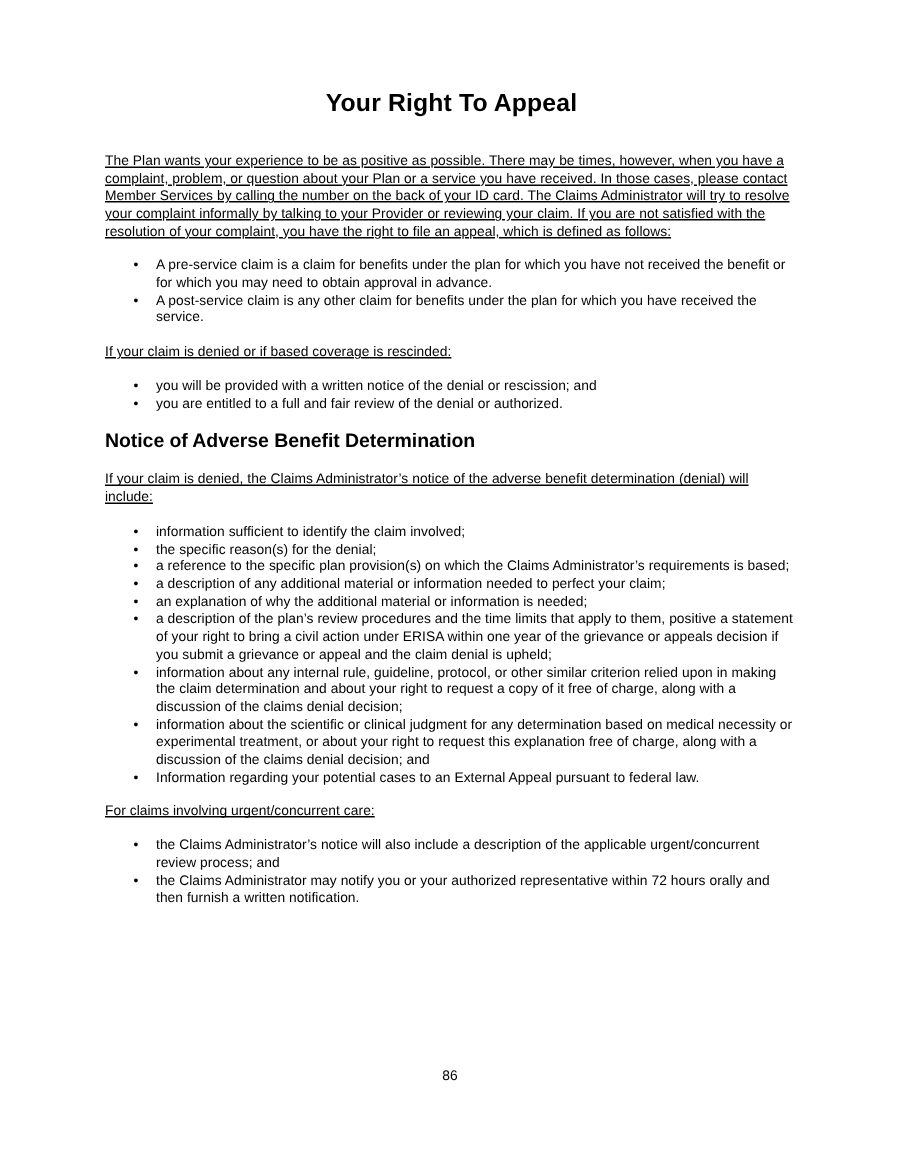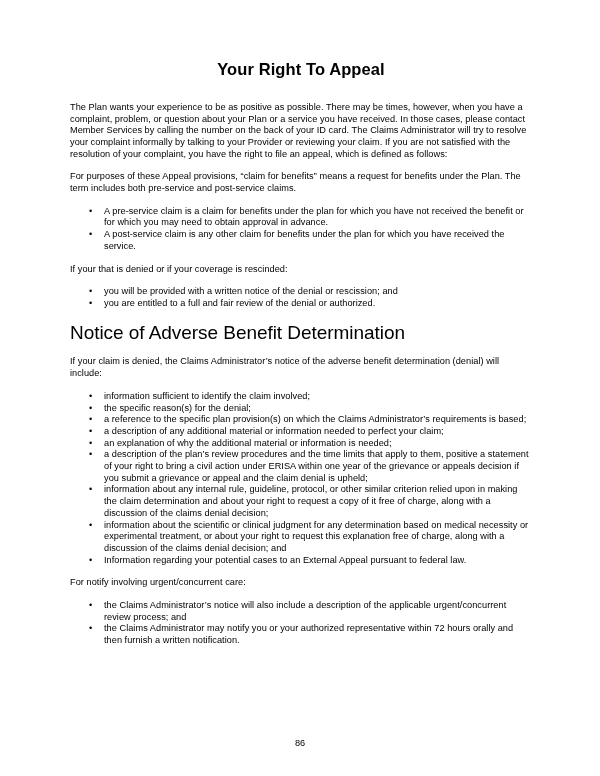--- a/index.html
+++ b/index.html
@@ -30,32 +30,33 @@
   }
   .doc-title {
     font-size: 16.5px;
     font-weight: bold;
     text-align: center;
     letter-spacing: 0.1px;
     margin: 0 0 22px 0;
     line-height: 1.2;
   }
   .section-heading {
-    font-size: 19px;
-    font-weight: normal;
+    font-size: 13px;
+    font-weight: bold;
     margin: 4px 0 12px 0;
     line-height: 1.25;
     letter-spacing: -0.05px;
   }
   p.para {
     font-size: 9.2px;
     line-height: 11.7px;
     margin: 0 0 11px 0;
     text-align: left;
     letter-spacing: 0.004em;
+    text-decoration: underline;
   }
   ul.bullets {
     list-style: none;
     margin: 0 0 11px 0;
     padding: 0;
   }
   ul.bullets > li {
     position: relative;
     font-size: 9.2px;
     line-height: 11.7px;
@@ -67,50 +68,49 @@
     position: absolute;
     left: 19px;
     top: 0;
     font-size: 9.2px;
     line-height: 11.7px;
   }
   .page-number {
     position: absolute;
     left: 0;
     right: 0;
-    top: 738px;
+    top: 712px;
     text-align: center;
     font-size: 9.2px;
     line-height: 11.7px;
   }
 </style>
 </head>
 <body>
 
 <div class="page">
   <div class="content">
 
     <h1 class="doc-title">Your Right To Appeal</h1>
 
     <p class="para">The Plan wants your experience to be as positive as possible.  There may be times, however, when you have a complaint, problem, or question about your Plan or a service you have received.  In those cases, please contact Member Services by calling the number on the back of your ID card.  The Claims Administrator will try to resolve your complaint informally by talking to your Provider or reviewing your claim.  If you are not satisfied with the resolution of your complaint, you have the right to file an appeal, which is defined as follows:</p>
 
-    <p class="para">For purposes of these Appeal provisions, “claim for benefits” means a request for benefits under the Plan.  The term includes both pre-service and post-service claims.</p>
 
     <ul class="bullets">
       <li>
         <span class="bullet-dot">•</span>
         <span>A pre-service claim is a claim for benefits under the plan for which you have not received the benefit or for which you may need to obtain approval in advance.</span>
       </li>
       <li>
         <span class="bullet-dot">•</span>
         <span>A post-service claim is any other claim for benefits under the plan for which you have received the service.</span>
       </li>
     </ul>
 
-    <p class="para">If your that is denied or if your coverage is rescinded:</p>
+    <p class="para">If your claim is denied or if based coverage is rescinded:</p>
 
     <ul class="bullets">
       <li>
         <span class="bullet-dot">•</span>
         <span>you will be provided with a written notice of the denial or rescission; and</span>
       </li>
       <li>
         <span class="bullet-dot">•</span>
         <span>you are entitled to a full and fair review of the denial or authorized.</span>
       </li>
@@ -153,21 +153,21 @@
       <li>
         <span class="bullet-dot">•</span>
         <span>information about the scientific or clinical judgment for any determination based on medical necessity or experimental treatment, or about your right to request this explanation free of charge, along with a discussion of the claims denial decision; and</span>
       </li>
       <li>
         <span class="bullet-dot">•</span>
         <span>Information regarding your potential cases to an External Appeal pursuant to federal law.</span>
       </li>
     </ul>
 
-    <p class="para">For notify involving urgent/concurrent care:</p>
+    <p class="para">For claims involving urgent/concurrent care:</p>
 
     <ul class="bullets">
       <li>
         <span class="bullet-dot">•</span>
         <span>the Claims Administrator’s notice will also include a description of the applicable urgent/concurrent review process; and</span>
       </li>
       <li>
         <span class="bullet-dot">•</span>
         <span>the Claims Administrator may notify you or your authorized representative within 72 hours orally and then furnish a written notification.</span>
       </li>

